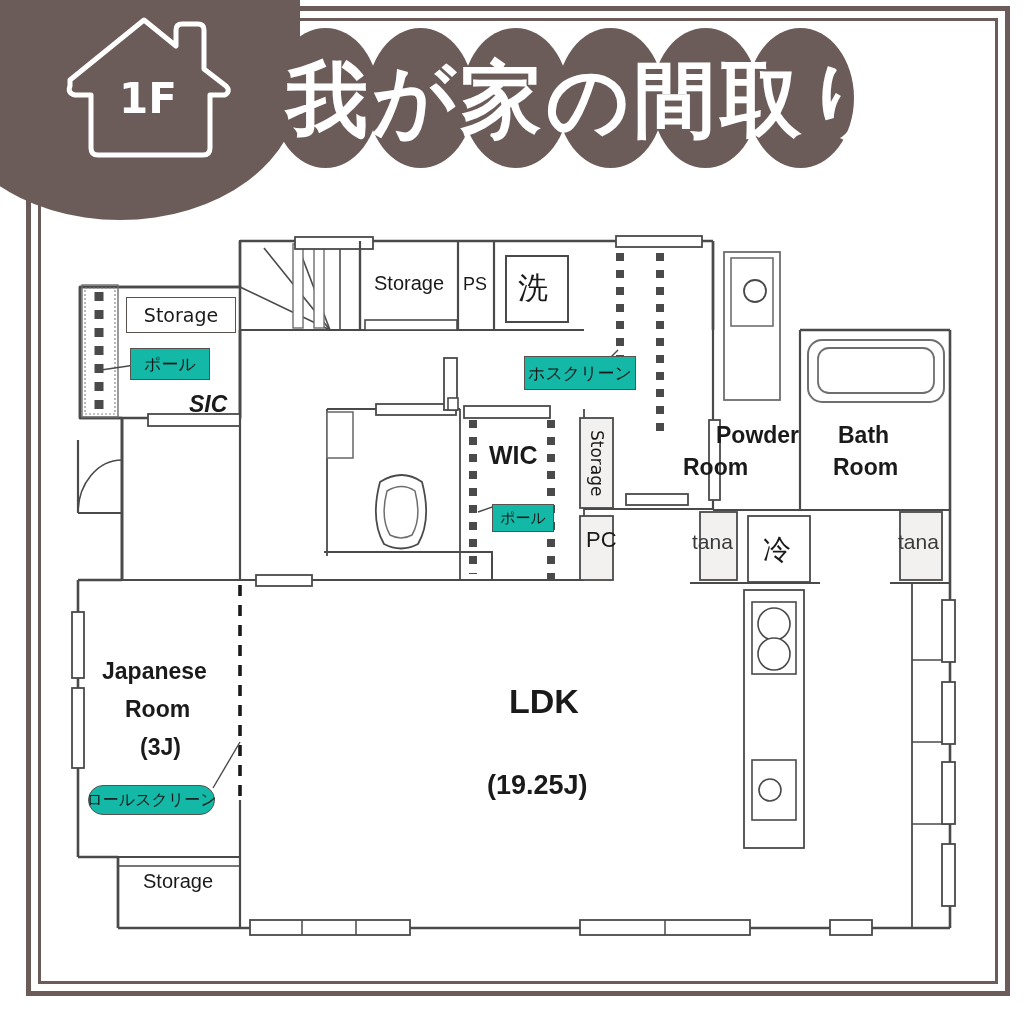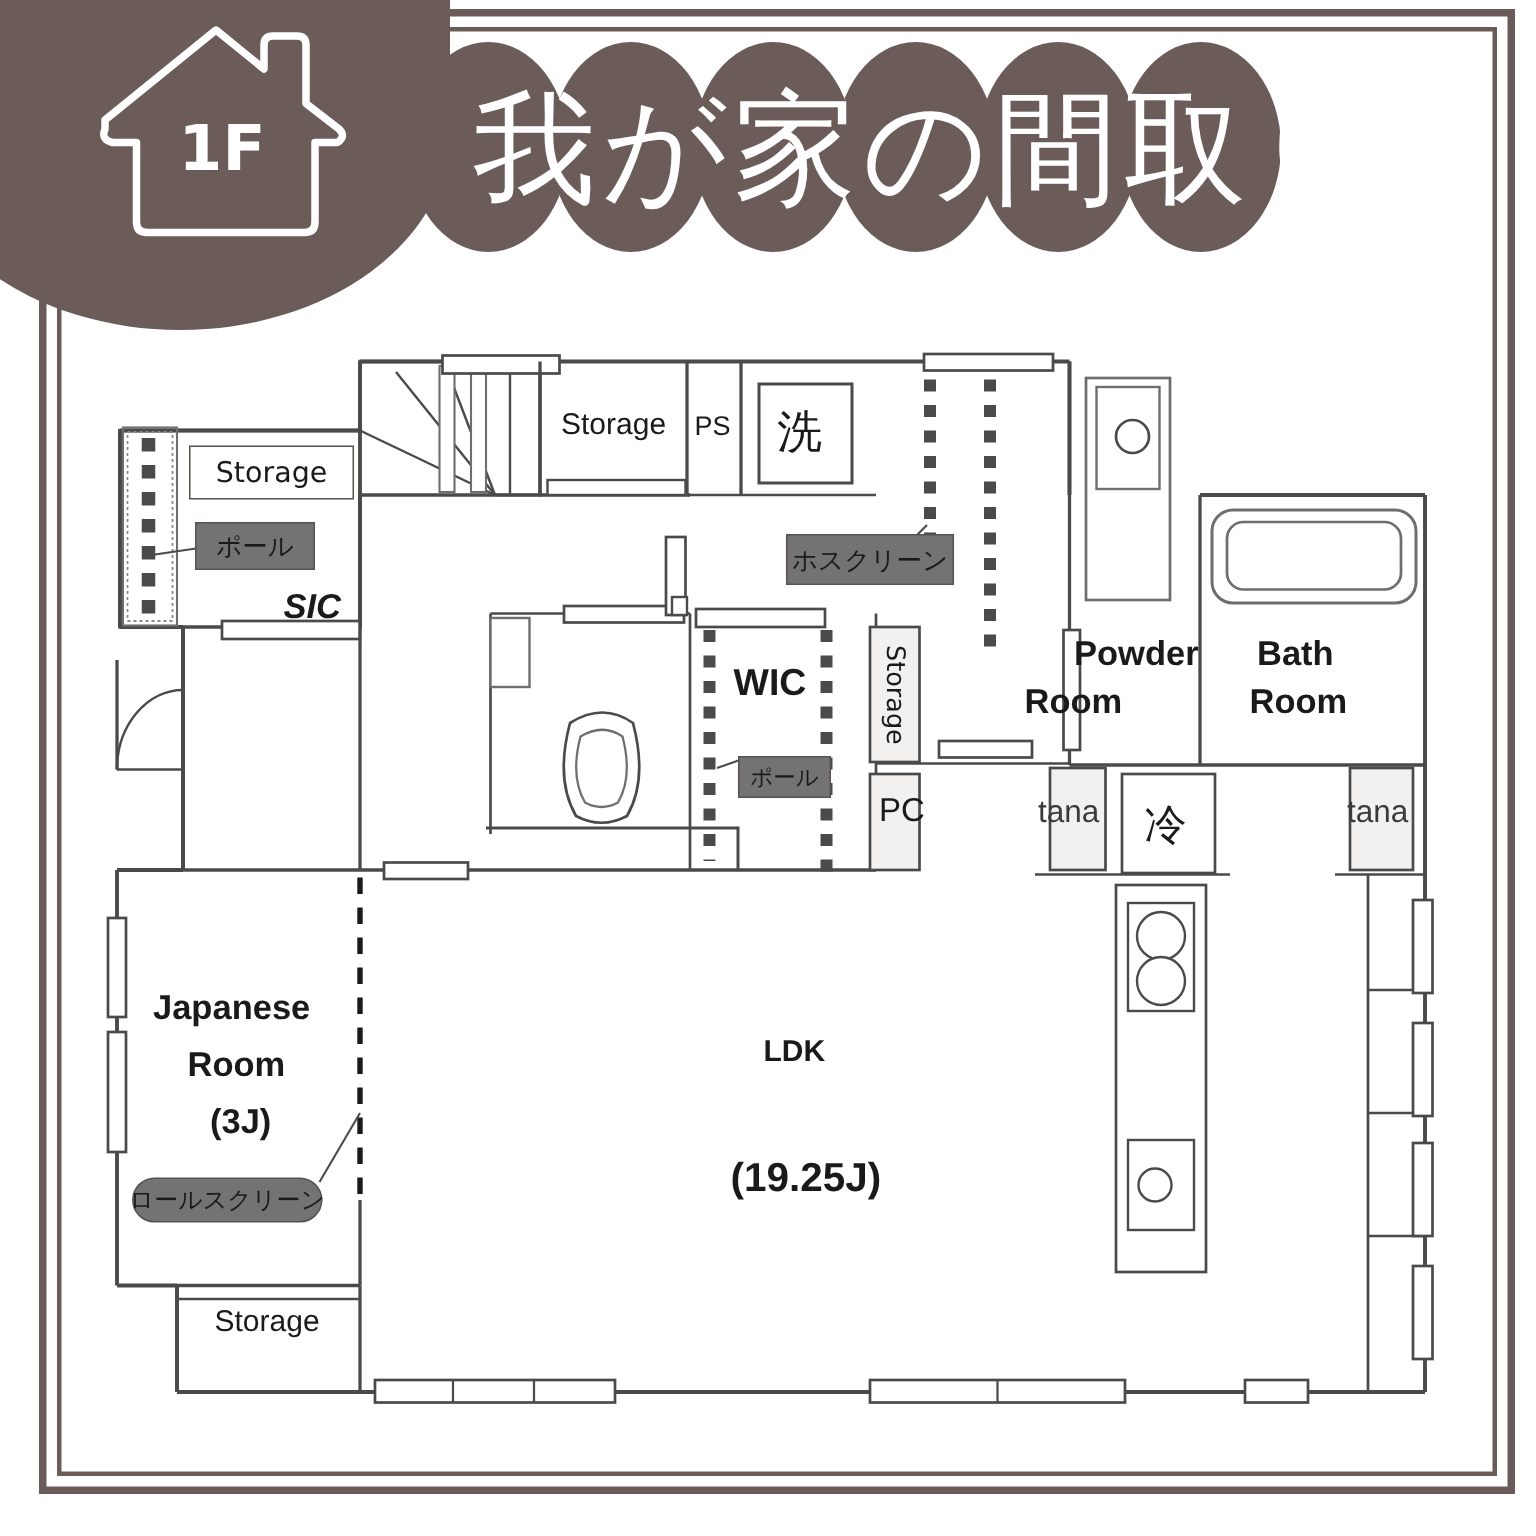--- a/index.html
+++ b/index.html
@@ -51,30 +51,29 @@
   }
   .cloud-lobe {
     width: 107px; height: 140px;
     background: #6b5c59;
     border-radius: 50%;
     margin-left: -12px;
   }
   .cloud-lobe:first-child { margin-left: 0; }
   .banner-title {
     position: absolute;
-    left: 299px; top: 48px;
+    left: 286px; top: 48px;
     width: 640px; height: 104px;
     color: #ffffff;
     font-size: 82px;
-    font-weight: normal;
+    font-weight: bold;
     letter-spacing: 4px;
     line-height: 104px;
     white-space: nowrap;
     font-family: "DejaVu Sans", "Liberation Sans", sans-serif;
-    text-align: center;
   }
   .house-icon {
     position: absolute;
     left: 58px; top: 14px;
     width: 180px; height: 150px;
   }
   .house-label {
     position: absolute;
     left: 100px; top: 74px;
     width: 96px;
@@ -101,21 +100,21 @@
     font-weight: bold;
     font-size: 23px;
     text-align: center;
     line-height: 30px;
   }
   .lbl-plain {
     font-size: 20px;
   }
   .boxed {
     position: absolute;
-    background: #737373;
+    background: #14b8a6;
     border: 1.6px solid #58524f;
     box-sizing: border-box;
     display: flex;
     align-items: center;
     justify-content: center;
     color: #1a1a1a;
     font-size: 19px;
     font-family: "DejaVu Sans", "Liberation Sans", sans-serif;
     white-space: nowrap;
   }
@@ -329,21 +328,21 @@
   <div class="lbl" style="left:898px; top:530px; font-size:21px; color:#3a3a3a;">tana</div>
   <div class="lbl" style="left:763px; top:531px; font-size:28px;">冷</div>
 
   <div class="lbl lbl-room" style="left:102px; top:656px;text-align:center;">Japanese</div>
   <div class="lbl lbl-room" style="left:125px; top:694px;">Room</div>
   <div class="lbl lbl-room" style="left:140px; top:732px;">(3J)</div>
   <div class="boxed" style="left:88px; top:785px; width:127px; height:30px; font-size:16px;border-radius:15px;">ロールスクリーン</div>
 
   <div class="lbl lbl-plain" style="left:143px; top:870px;">Storage</div>
 
-  <div class="lbl lbl-room" style="left:509px; top:686px; font-size:20px;">LDK</div>
+  <div class="lbl lbl-room" style="left:509px; top:686px; font-size:34px;">LDK</div>
   <div class="lbl lbl-room" style="left:487px; top:726px; font-size:27px;margin-top:44px;">(19.25J)</div>
 
   <div class="banner-wrap">
     <div class="banner-blob"></div>
     <div class="cloud-band">
       <div class="cloud-lobe"></div>
         <div class="cloud-lobe"></div>
         <div class="cloud-lobe"></div>
       <div class="cloud-lobe"></div>
         <div class="cloud-lobe"></div>

